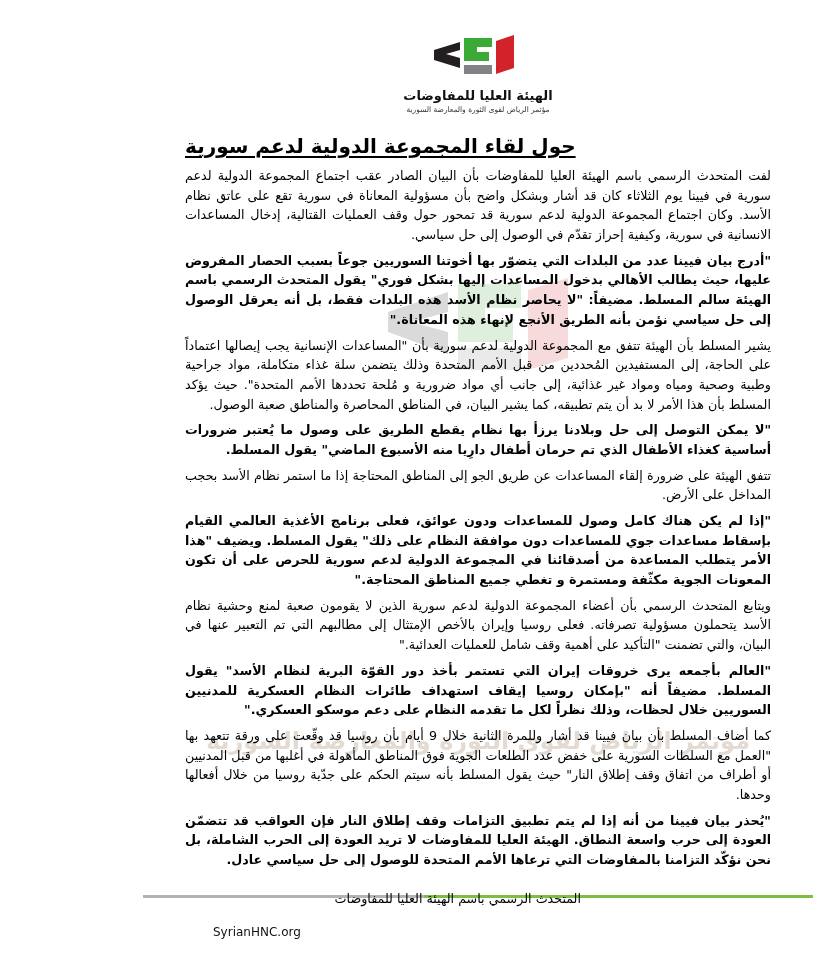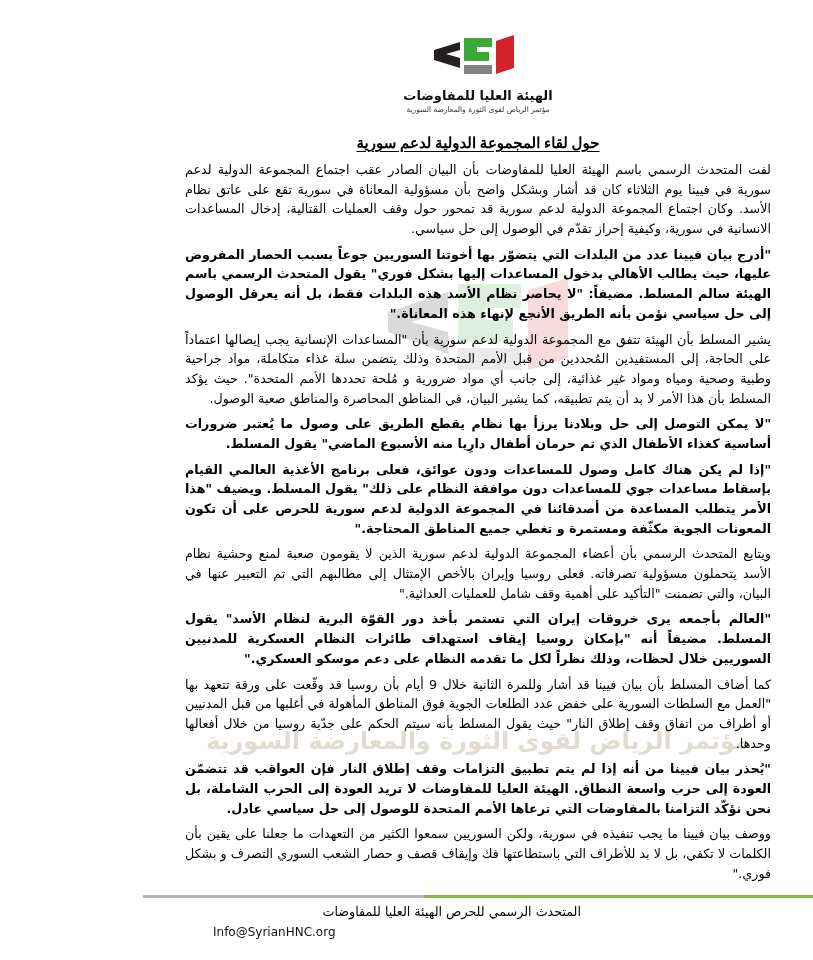--- a/index.html
+++ b/index.html
@@ -53,27 +53,26 @@
   }
 
   
   .doc {
     position: relative;
     padding: 14px 42px 0 42px;
     text-align: justify;
     z-index: 2;
   }
   .doc-title {
-    text-align: center;
-    font-size: 15px;
+    text-align: left;
+    font-size: 20px;
     font-weight: bold;
     margin: 6px 0 8px 0;
     text-decoration: underline;
     text-underline-offset: 3px;
-    font-family: Liberation Serif, serif;
   }
   p.para {
     margin: 4px 0 6px 0;
     font-size: 12.7px;
     line-height: 1.55;
     text-align: justify;
     text-justify: inter-word;
   }
   p.quote {
     font-weight: bold;
@@ -161,32 +160,32 @@
     <div class="logo-sub">مؤتمر الرياض لقوى الثورة والمعارضة السورية</div>
   </div>
 
   <div class="doc">
     <div class="doc-title">حول لقاء المجموعة الدولية لدعم سورية</div>
 
     <p class="para">لفت المتحدث الرسمي باسم الهيئة العليا للمفاوضات بأن البيان الصادر عقب اجتماع المجموعة الدولية لدعم سورية في فيينا يوم الثلاثاء كان قد أشار وبشكل واضح بأن مسؤولية المعاناة في سورية تقع على عاتق نظام الأسد. وكان اجتماع المجموعة الدولية لدعم سورية قد تمحور حول وقف العمليات القتالية، إدخال المساعدات الانسانية في سورية، وكيفية إحراز تقدّم في الوصول إلى حل سياسي.</p>
     <p class="para quote">"أدرج بيان فيينا عدد من البلدات التي يتضوّر بها أخوتنا السوريين جوعاً بسبب الحصار المفروض عليها، حيث يطالب الأهالي بدخول المساعدات إليها بشكل فوري" يقول المتحدث الرسمي باسم الهيئة سالم المسلط. مضيفاً: "لا يحاصر نظام الأسد هذه البلدات فقط، بل أنه يعرقل الوصول إلى حل سياسي نؤمن بأنه الطريق الأنجع لإنهاء هذه المعاناة."</p>
     <p class="para">يشير المسلط بأن الهيئة تتفق مع المجموعة الدولية لدعم سورية بأن "المساعدات الإنسانية يجب إيصالها اعتماداً على الحاجة، إلى المستفيدين المُحددين من قبل الأمم المتحدة وذلك يتضمن سلة غذاء متكاملة، مواد جراحية وطبية وصحية ومياه ومواد غير غذائية، إلى جانب أي مواد ضرورية و مُلحة تحددها الأمم المتحدة". حيث يؤكد المسلط بأن هذا الأمر لا بد أن يتم تطبيقه، كما يشير البيان، في المناطق المحاصرة والمناطق صعبة الوصول.</p>
     <p class="para quote">"لا يمكن التوصل إلى حل وبلادنا يرزأ بها نظام يقطع الطريق على وصول ما يُعتبر ضرورات أساسية كغذاء الأطفال الذي تم حرمان أطفال دارِيا منه الأسبوع الماضي" يقول المسلط.</p>
+    <p class="para">تتفق الهيئة على ضرورة إلقاء المساعدات عن طريق الجو إلى المناطق المحتاجة إذا ما استمر نظام الأسد بحجب المداخل على الأرض.</p>
     <p class="para quote">"إذا لم يكن هناك كامل وصول للمساعدات ودون عوائق، فعلى برنامج الأغذية العالمي القيام بإسقاط مساعدات جوي للمساعدات دون موافقة النظام على ذلك" يقول المسلط. ويضيف "هذا الأمر يتطلب المساعدة من أصدقائنا في المجموعة الدولية لدعم سورية للحرص على أن تكون المعونات الجوية مكثّفة ومستمرة و تغطي جميع المناطق المحتاجة."</p>
     <p class="para">ويتابع المتحدث الرسمي بأن أعضاء المجموعة الدولية لدعم سورية الذين لا يقومون صعبة لمنع وحشية نظام الأسد يتحملون مسؤولية تصرفاته. فعلى روسيا وإيران بالأخص الإمتثال إلى مطالبهم التي تم التعبير عنها في البيان، والتي تضمنت "التأكيد على أهمية وقف شامل للعمليات العدائية."</p>
     <p class="para quote">"العالم بأجمعه يرى خروقات إيران التي تستمر بأخذ دور القوّة البرية لنظام الأسد" يقول المسلط. مضيفاً أنه "بإمكان روسيا إيقاف استهداف طائرات النظام العسكرية للمدنيين السوريين خلال لحظات، وذلك نظراً لكل ما تقدمه النظام على دعم موسكو العسكري."</p>
     <p class="para">كما أضاف المسلط بأن بيان فيينا قد أشار وللمرة الثانية خلال 9 أيام بأن روسيا قد وقّعت على ورقة تتعهد بها "العمل مع السلطات السورية على خفض عدد الطلعات الجوية فوق المناطق المأهولة في أغلبها من قبل المدنيين أو أطراف من اتفاق وقف إطلاق النار" حيث يقول المسلط بأنه سيتم الحكم على جدّية روسيا من خلال أفعالها وحدها.</p>
     <p class="para quote">"يُحذر بيان فيينا من أنه إذا لم يتم تطبيق التزامات وقف إطلاق النار فإن العواقب قد تتضمّن العودة إلى حرب واسعة النطاق. الهيئة العليا للمفاوضات لا تريد العودة إلى الحرب الشاملة، بل نحن نؤكّد التزامنا بالمفاوضات التي ترعاها الأمم المتحدة للوصول إلى حل سياسي عادل.</p>
-    <p class="para">ووصف بيان فيينا ما يجب تنفيذه في سورية، ولكن السوريين سمعوا الكثير من التعهدات ما جعلنا على يقين بأن الكلمات لا تكفي، بل لا بد للأطراف التي باستطاعتها فك وإيقاف قصف و حصار الشعب السوري التصرف و بشكل فوري."</p>
 
     <div class="sig">
-      <div>المتحدث الرسمي للحرص الهيئة العليا للمفاوضات</div>
+      <div>المتحدث الرسمي باسم الهيئة العليا للمفاوضات</div>
     </div>
   </div>
 
   <div class="wm wm-text">مؤتمر الرياض لقوى الثورة والمعارضة السورية</div>
 
   <div class="footer-rule"></div>
   <div class="footer">
-    <div>Info@SyrianHNC.org</div>
+    <div>SyrianHNC.org</div>
   </div>
 
 </div>
 
 </body></html>

